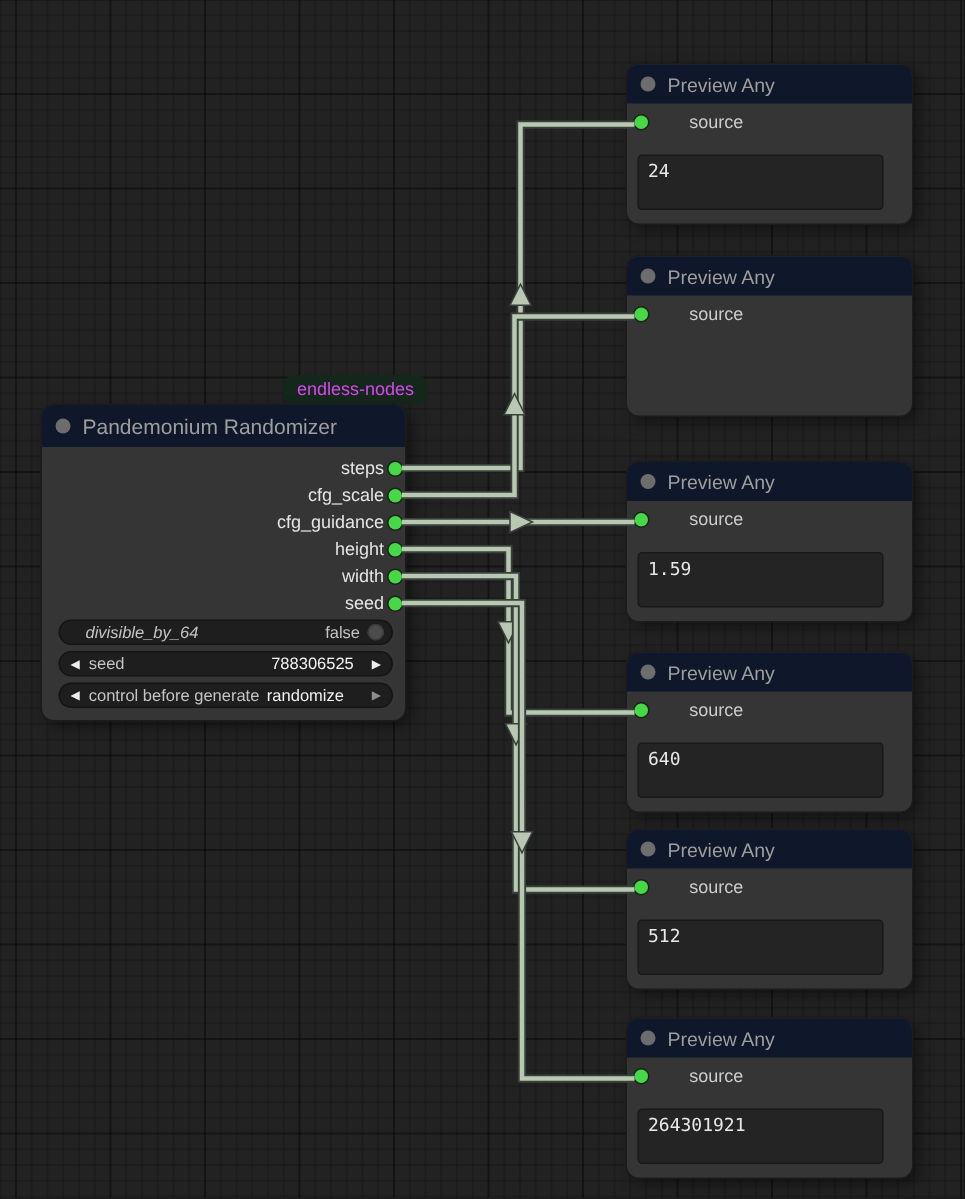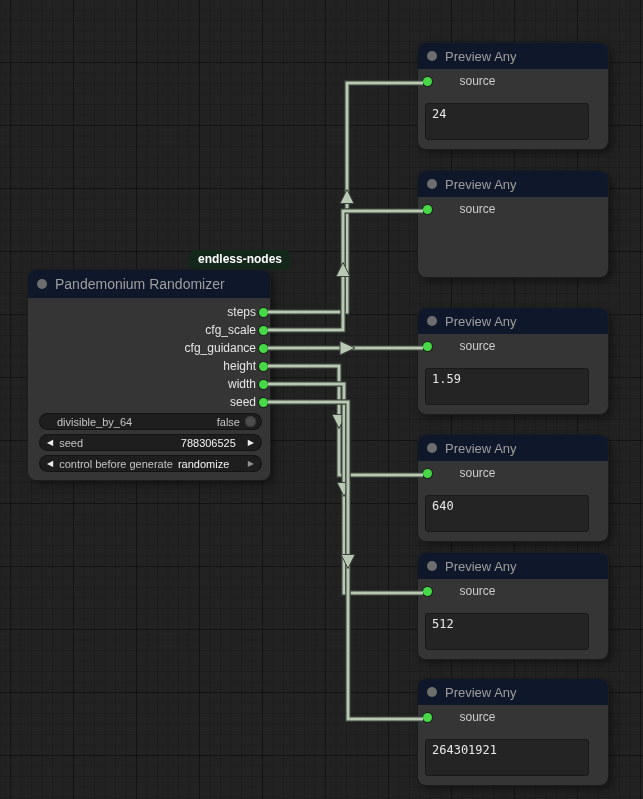--- a/index.html
+++ b/index.html
@@ -50,34 +50,34 @@
     position:absolute;left:12px;width:221px;height:15px;
     background:#1e1e1e;border-radius:8px;
     box-shadow:0 0 0 1px #141414;
     display:flex;align-items:center;
     font-size:11px;color:#c4c4c4;box-sizing:border-box;
     padding:0 7px;white-space:nowrap;
   }
   .widget .arrow{font-family:"DejaVu Sans",sans-serif;font-size:8px;color:#ededed;line-height:15px;}
   .widget .arrow.dim{color:#8f8f8f;}
   .widget .wlabel{margin-left:6px;}
-  .widget.toggle .wlabel{margin-left:10px;}
+  .widget.toggle .wlabel{margin-left:10px;font-style:italic;}
   .widget .wvalue{margin-left:auto;color:#f2f2f2;font-weight:normal;margin-right:12px;}
   .widget.toggle .wvalue{font-weight:normal;color:#c4c4c4;margin-right:5px;}
   .widget.inline .wvalue{margin-left:5px;margin-right:auto;}
   .widget .spacer{margin-left:auto;}
   .toggle-knob{
     width:11px;height:11px;border-radius:50%;
     background:#4c4c4c;box-shadow:inset 0 0 0 1px #3a3a3a;
     margin-right:-2px;flex:0 0 auto;
   }
   
   #badge{
     position:absolute;left:189px;top:250px;z-index:2;
-    background:#14271b;color:#ffffff;font-weight:bold;font-size:12px;
+    background:#14271b;color:#d946ef;font-weight:normal;font-size:12px;
     padding:2px 9px 3px 9px;border-radius:7px 7px 4px 4px;
   }
   
   .preview-node{width:190px;height:106px;}
   .in-row{
     position:absolute;top:29px;left:0;width:100%;height:18px;
     display:flex;align-items:center;gap:22px;
   }
   .in-row .slot-dot{margin-left:4.5px;}
   .in-label{color:#cdcdcd;font-size:12px;margin-left:6px;}

